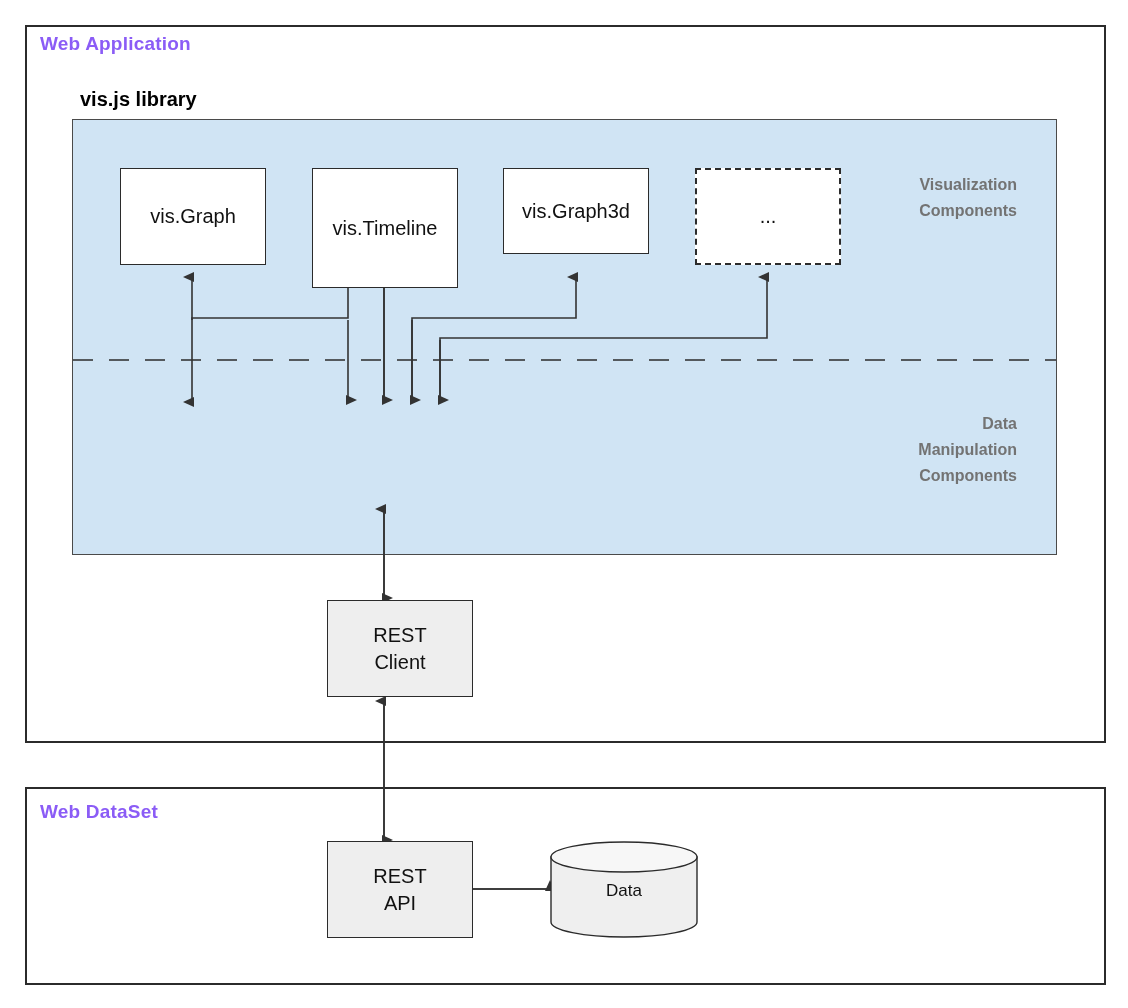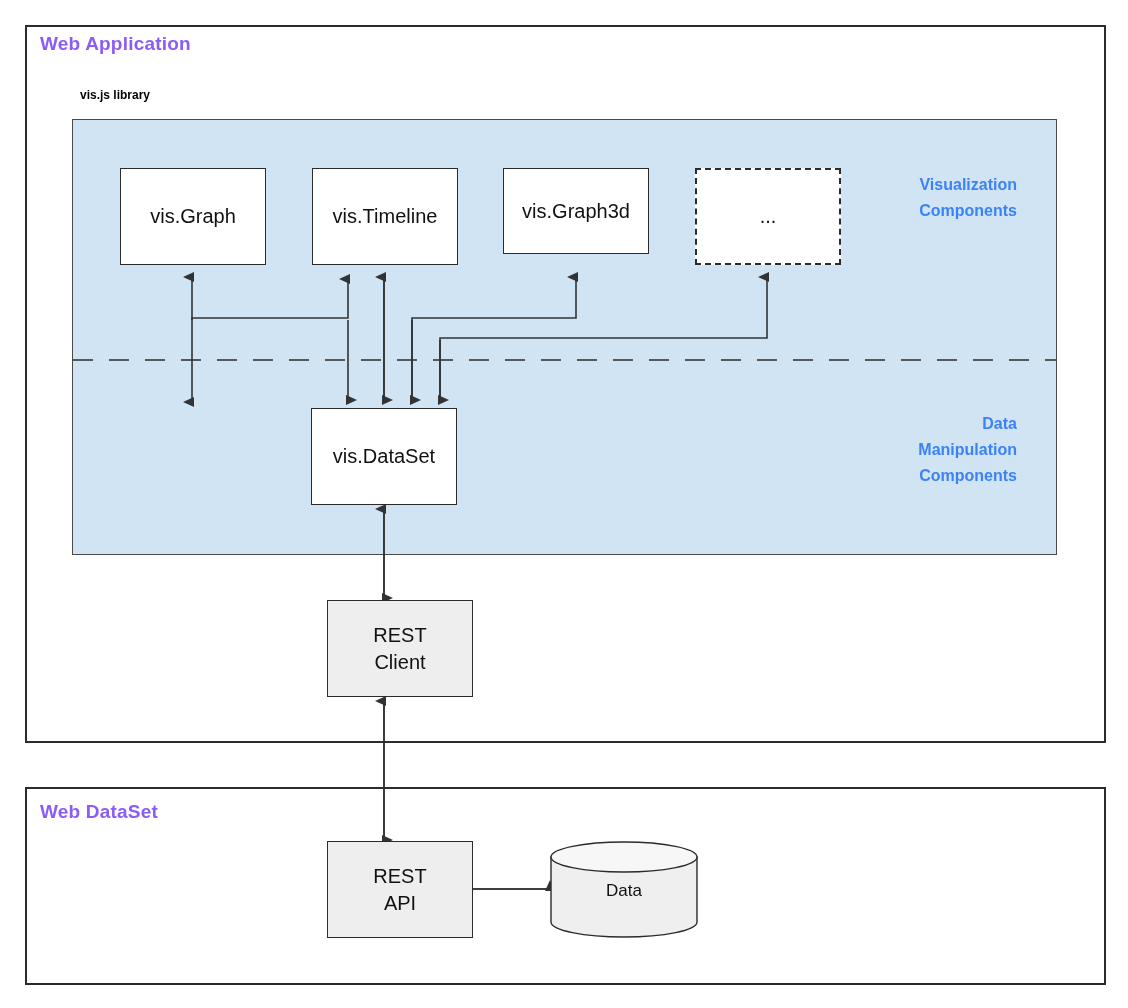--- a/index.html
+++ b/index.html
@@ -46,30 +46,30 @@
 
   
   .lib-panel {
     position: absolute;
     background: #d0e4f4;
     border: 1px solid #4a4a4a;
     box-sizing: border-box;
   }
   .lib-title {
     position: absolute;
-    font-size: 12px;
+    font-size: 20px;
     font-weight: bold;
     color: #000000;
     white-space: nowrap;
   }
   .zone-label {
     position: absolute;
     font-size: 16px;
     font-weight: bold;
-    color: #3b82f6;
+    color: #737373;
     text-align: right;
     line-height: 1.62;
     white-space: pre-line;
   }
 
   
   .node {
     position: absolute;
     box-sizing: border-box;
     display: flex;
@@ -164,35 +164,32 @@
 
       <path d="M548,889 L461,889" marker-end="url(#arrowUp)" transform="rotate(0)"></path>
       <path d="M459,889 L550,889" marker-end="url(#arrowUp)"></path>
     </g>
   </svg>
 
   <div class="node" style="left:120px; top:168px; width:146px; height:97px;">
     <span>vis.Graph</span>
   </div>
 
-  <div class="node" style="left:312px; top:168px; width:146px; height:97px;">
+  <div class="node" style="left:312px; top:168px; width:146px; height:120px;">
     <span>vis.Timeline</span>
   </div>
 
   <div class="node" style="left:503px; top:168px; width:146px; height:86px;">
     <span>vis.Graph3d</span>
   </div>
 
   <div class="node dashed" style="left:695px; top:168px; width:146px; height:97px;">
     <span>...</span>
   </div>
 
-  <div class="node" style="left:311px; top:408px; width:146px; height:97px;">
-    <span>vis.DataSet</span>
-  </div>
 
   <div class="node grey" style="left:311px; top:600px; width:146px; height:97px;">
     <span>REST
 Client</span>
   </div>
 
   <div class="node grey" style="left:311px; top:841px; width:146px; height:97px;">
     <span>REST
 API</span>
   </div>

